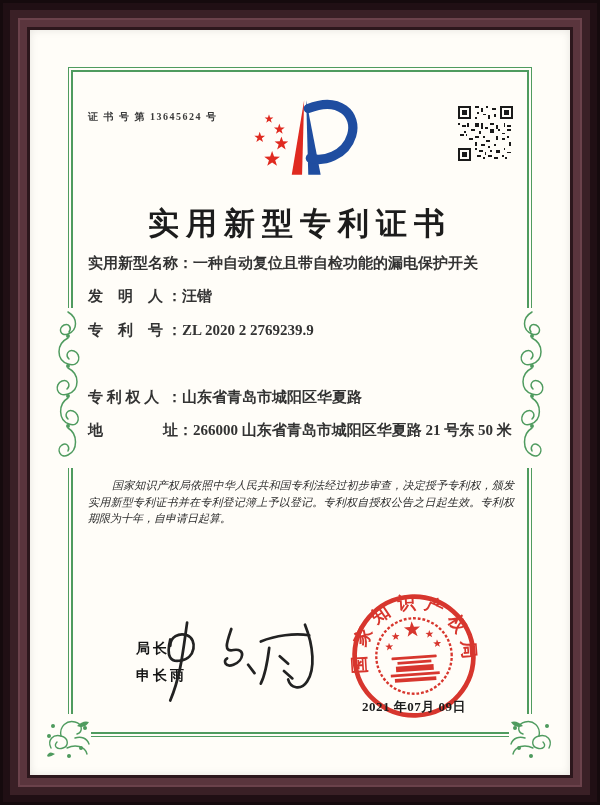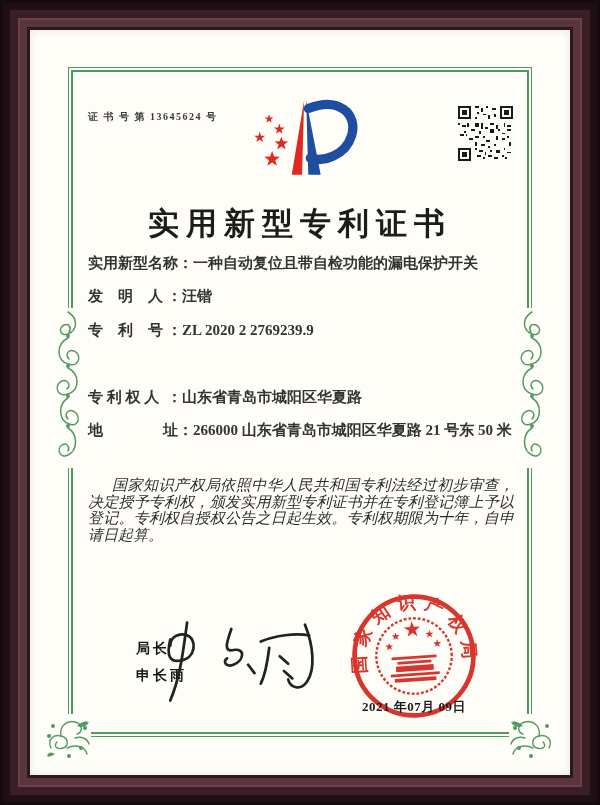--- a/index.html
+++ b/index.html
@@ -21,21 +21,21 @@
   .certno{position:absolute;top:80px;left:58px;font-size:10px;font-weight:600;
           letter-spacing:1.5px;color:#3a3a3a;}
   .logo{position:absolute;top:64px;left:208px;width:124px;height:88px;}
   .qr{position:absolute;top:76px;left:428px;width:55px;height:55px;}
   .title{position:absolute;top:156px;left:0;right:0;text-align:center;
          font-size:31px;font-weight:700;letter-spacing:7px;color:#1c1c1c;margin-top:17px;}
   .frow{position:absolute;left:58px;font-size:15px;font-weight:600;color:#333;}
   .flabel{display:inline-block;min-width:79px;}
   .grantgap{display:inline-block;width:54px;}
   .paras{position:absolute;top:447px;left:58px;width:426px;text-align:justify;
-         font-style:italic;font-size:15px;line-height:16.5px;color:#2c2c2c;}
+         font-style:italic;font-size:11px;line-height:16.5px;color:#2c2c2c;}
   .paras p{margin:0;text-indent:24px;}
   .signer{position:absolute;left:58px;font-family:"Liberation Sans",sans-serif;
           font-size:14px;font-weight:600;letter-spacing:3px;color:#161616;margin-left:48px;}
   .sig{position:absolute;left:125px;top:580px;width:180px;height:100px;}
   .seal{position:absolute;left:318px;top:560px;width:132px;height:132px;
         opacity:.93;transform:rotate(-4deg);}
   .sealdate{position:absolute;left:318px;top:668px;width:132px;text-align:center;
             font-size:13px;font-weight:600;letter-spacing:.5px;color:#1c1c1c;}
   .scroll{position:absolute;top:278px;width:40px;height:160px;background:#fffdf8;}
   .scroll.left{left:18px;} .scroll.right{left:482px;transform:scaleX(-1);}

